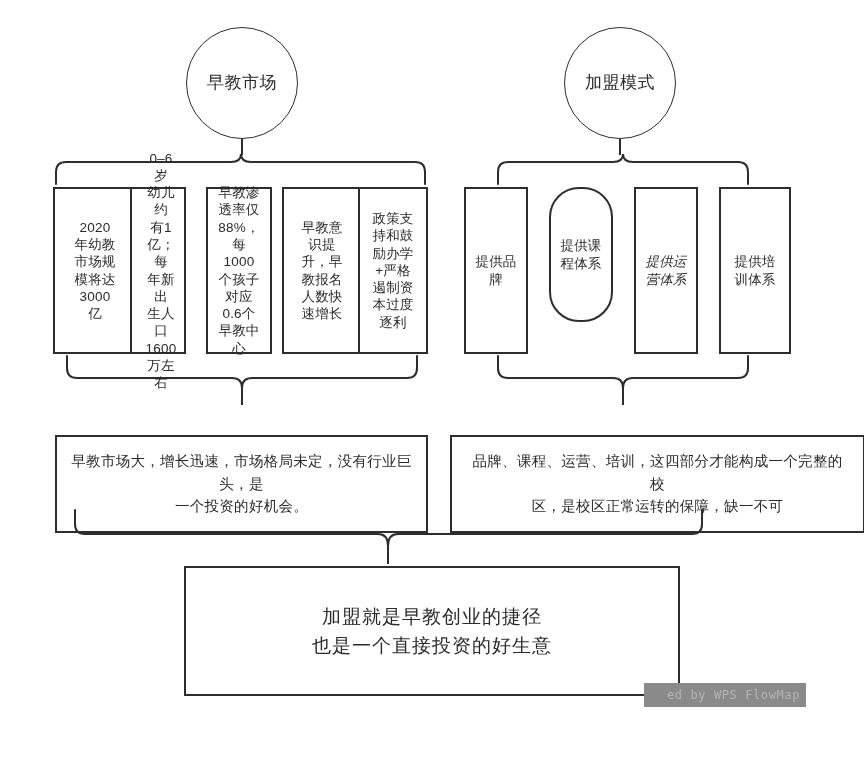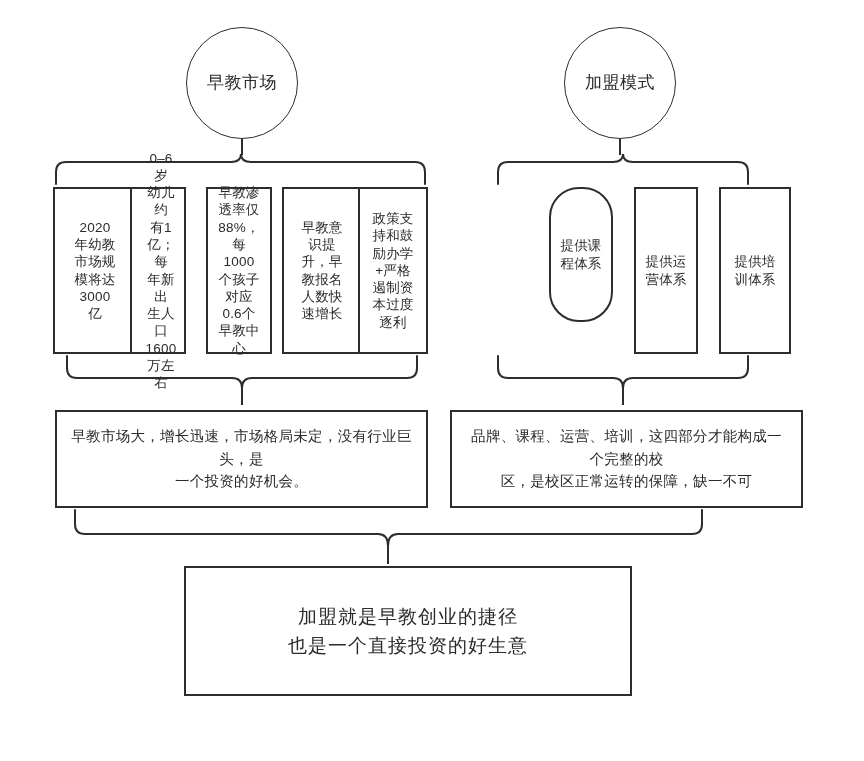--- a/index.html
+++ b/index.html
@@ -47,20 +47,21 @@
     letter-spacing: 0.2px;
   }
   .leaf-tall {
     align-items: center;
   }
   .summary {
     font-size: 14.5px;
     line-height: 1.55;
     padding: 6px 14px;
     letter-spacing: 0.3px;
+    margin-top: 25px;
   }
   .conclusion {
     font-size: 19px;
     line-height: 1.55;
     letter-spacing: 1px;
   }
   svg.brace {
     position: absolute;
     overflow: visible;
   }
@@ -158,40 +159,43 @@
 
   <div class="node summary" style="left:47px; top:410px; width:373px; height:98px;">早教市场大，增长迅速，市场格局未定，没有行业巨头，是
 一个投资的好机会。</div>
 
   <div class="stem" style="left:611px; top:139px; height:16px;"></div>
 
   <svg class="brace" style="left:487px; top:154px;" width="256" height="32" viewBox="0 0 256 32">
     <path d="M 3 30 L 3 18 Q 3 8 13 8 L 118 8 Q 128 8 128 0 Q 128 8 138 8 L 243 8 Q 253 8 253 18 L 253 30"></path>
   </svg>
 
+  <div class="node leaf leaf-tall" style="left:456px; top:187px; width:64px; height:167px;">提供品
+牌</div>
 
   <div class="node leaf leaf-tall" style="left:541px; top:187px; width:64px; height:135px;border-radius:30px;">提供课
 程体系</div>
 
-  <div class="node leaf leaf-tall" style="left:626px; top:187px; width:64px; height:167px;">提供运
+  <div class="node leaf leaf-tall" style="left:626px; top:187px; width:64px; height:167px;font-style:italic;">提供运
 营体系</div>
 
   <div class="node leaf leaf-tall" style="left:711px; top:187px; width:72px; height:167px;">提供培
 训体系</div>
 
   <svg class="brace" style="left:487px; top:356px;" width="256" height="38" viewBox="0 0 256 38">
     <path d="M 3 0 L 3 12 Q 3 22 13 22 L 118 22 Q 128 22 128 32 Q 128 22 138 22 L 243 22 Q 253 22 253 12 L 253 0"></path>
   </svg>
   <div class="stem" style="left:614px; top:388px; height:17px;"></div>
 
-  <div class="node summary" style="left:442px; top:410px; width:353px; height:98px;">品牌、课程、运营、培训，这四部分才能构成一个完整的校
+  <div class="node summary" style="left:442px; top:410px; width:415px; height:98px;">品牌、课程、运营、培训，这四部分才能构成一个完整的校
 区，是校区正常运转的保障，缺一不可</div>
 
   <svg class="brace" style="left:64px; top:510px;" width="633" height="42" viewBox="0 0 633 42">
     <path d="M 3 0 L 3 14 Q 3 24 13 24 L 306 24 Q 316 24 316 36 Q 316 24 326 24 L 620 24 Q 630 24 630 14 L 630 0"></path>
   </svg>
   <div class="stem" style="left:379px; top:546px; height:18px;"></div>
 
-  <div class="node conclusion" style="left:176px; top:566px; width:448px; height:130px;">加盟就是早教创业的捷径
+  <div class="node conclusion" style="left:176px; top:566px; width:496px; height:130px;">加盟就是早教创业的捷径
 也是一个直接投资的好生意</div>
 
+  <div id="watermark">ed by WPS FlowMap</div>
 
 </div>
 
 </body></html>

